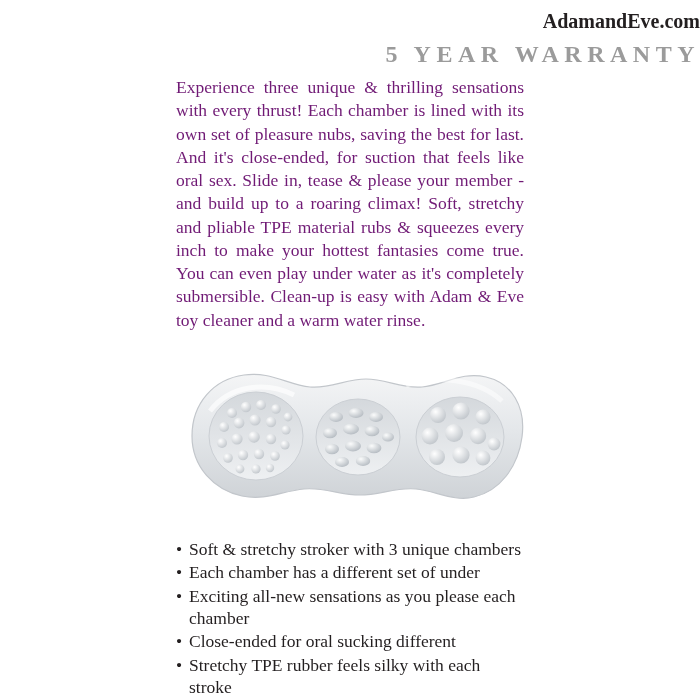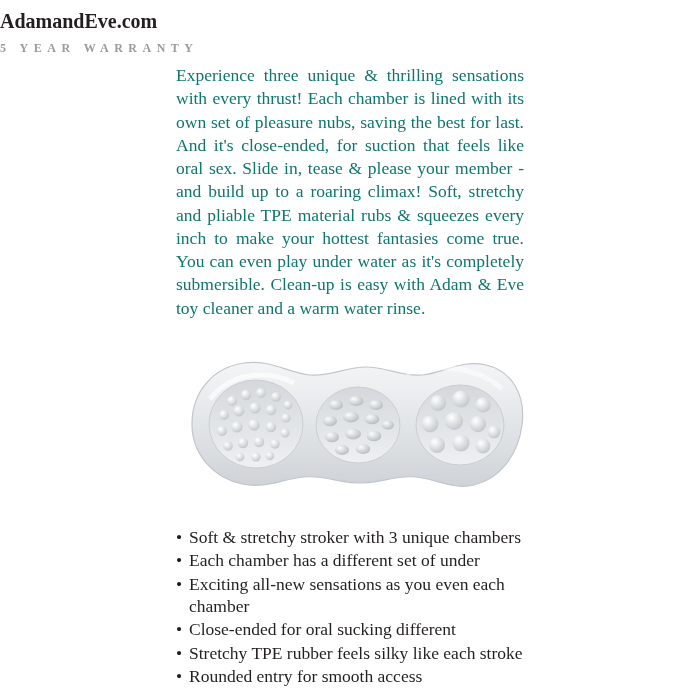--- a/index.html
+++ b/index.html
@@ -15,45 +15,45 @@
     overflow: hidden;
   }
   .page {
     position: relative;
     width: 700px;
     height: 700px;
     box-sizing: border-box;
     padding: 0;
   }
   .brand {
-    text-align: left;
+    text-align: right;
     font-family: "Liberation Serif", serif;
     font-size: 20px;
     font-weight: bold;
     color: #231f20;
     letter-spacing: 0px;
     margin-top: 10px;
   }
   .warranty {
-    text-align: left;
+    text-align: right;
     font-family: "Liberation Serif", serif;
-    font-size: 12px;
+    font-size: 24px;
     font-weight: bold;
     color: #9b9b9b;
     letter-spacing: 5.5px;
     margin-top: 8px;
     margin-bottom: 4px;
   }
   .body-copy {
     margin: 8px 176px 0 176px;
     font-size: 17.5px;
     line-height: 1.33;
     text-align: justify;
     text-justify: inter-word;
-    color: #0f766e;
+    color: #701a75;
   }
   .product-image-wrap {
     margin-top: 14px;
     display: flex;
     justify-content: center;
     align-items: center;
     height: 180px;
   }
   .features {
     margin: 12px 176px 0 176px;
@@ -189,29 +189,29 @@
     <div class="feature-item">
       <span class="bullet">•</span>
       <span class="feature-text">Soft &amp; stretchy stroker with 3 unique chambers</span>
     </div>
     <div class="feature-item">
       <span class="bullet">•</span>
       <span class="feature-text">Each chamber has a different set of under</span>
     </div>
     <div class="feature-item">
       <span class="bullet">•</span>
-      <span class="feature-text">Exciting all-new sensations as you even each chamber</span>
+      <span class="feature-text">Exciting all-new sensations as you please each chamber</span>
     </div>
     <div class="feature-item">
       <span class="bullet">•</span>
       <span class="feature-text">Close-ended for oral sucking different</span>
     </div>
     <div class="feature-item">
       <span class="bullet">•</span>
-      <span class="feature-text">Stretchy TPE rubber feels silky like each stroke</span>
+      <span class="feature-text">Stretchy TPE rubber feels silky with each stroke</span>
     </div>
     <div class="feature-item">
       <span class="bullet">•</span>
       <span class="feature-text">Rounded entry for smooth access</span>
     </div>
 
   </div>
 
 </div>
 

